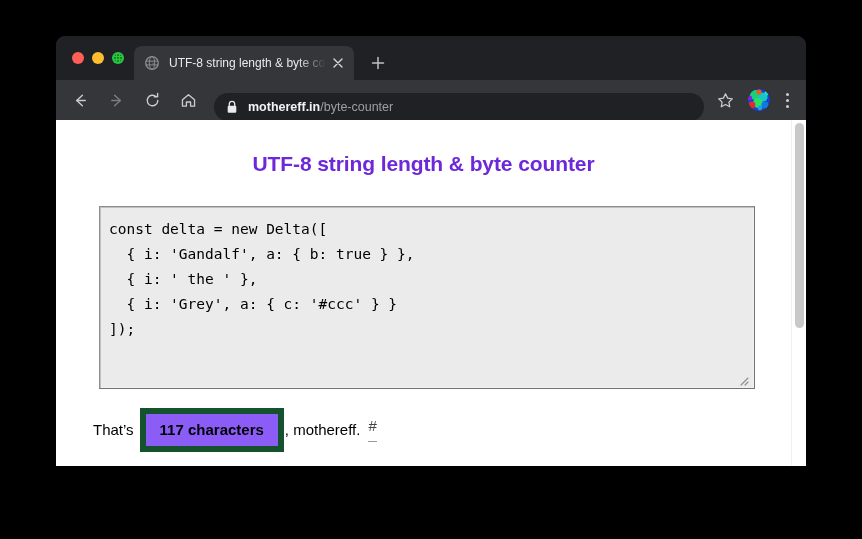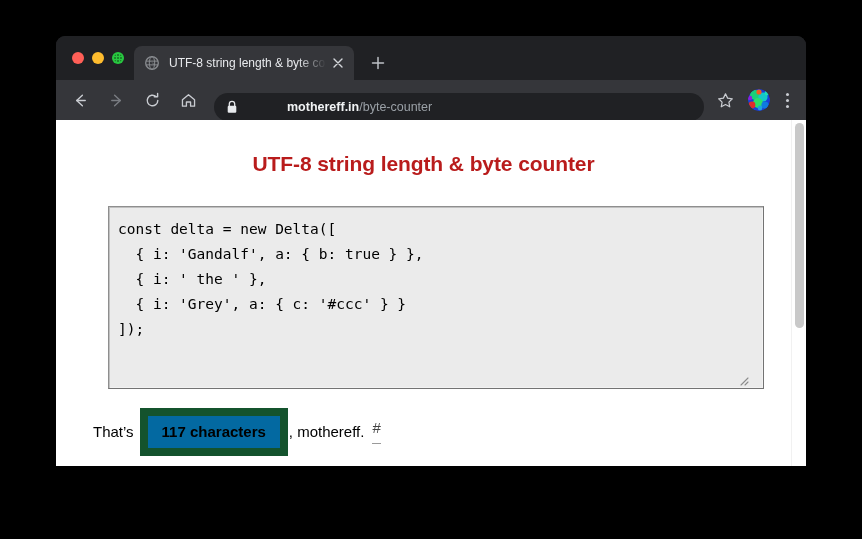--- a/index.html
+++ b/index.html
@@ -141,21 +141,20 @@
     flex: 1 1 auto;
     height: 28px;
     background: #202124;
     border-radius: 14px;
     display: flex;
     align-items: center;
     padding: 0 12px;
     margin: 13px 6px 0 4px;
     box-sizing: border-box;
     min-width: 0;
-    gap: 39px;
   }
   .lock-icon {
     flex: 0 0 12px;
     width: 12px;
     height: 14px;
     margin-right: 10px;
     display: block;
   }
   .url-text {
     font-size: 12.5px;
@@ -205,27 +204,27 @@
     right: 15px;
     padding: 0;
   }
 
   .page-title {
     margin: 0;
     padding: 32px 0 0 0;
     text-align: center;
     font-size: 21px;
     font-weight: bold;
-    color: #b91c1c;
+    color: #6d28d9;
     letter-spacing: -0.1px;
   }
 
   .code-area {
     position: absolute;
-    left: 52px;
+    left: 43px;
     top: 86px;
     width: 656px;
     height: 183px;
     box-sizing: border-box;
     background: #EBEBEB;
     border: 1px solid #737373;
     border-top-color: #8E8E8E;
     border-left-color: #8E8E8E;
     box-shadow: inset 1px 1px 0 #C0C0C0, inset -1px -1px 0 #F2F2F2;
     font-family: "DejaVu Sans Mono", "Liberation Mono", monospace;
@@ -252,22 +251,22 @@
     left: 37px;
     top: 288px;
     display: flex;
     align-items: center;
     font-size: 15px;
     color: #000000;
   }
   .result-text { line-height: 20px; }
   .count-box {
     display: inline-block;
-    background: #0369a1;
-    border: 8px solid #14532d;
+    background: #8b5cf6;
+    border: 6px solid #14532d;
     font-weight: bold;
     font-size: 15px;
     color: #000;
     padding: 7px 14px;
     margin: 0 1px;
     line-height: 18px;
   }
   .gap-l { margin-left: 6px; }
   .hash-link {
     margin-left: 8px;

